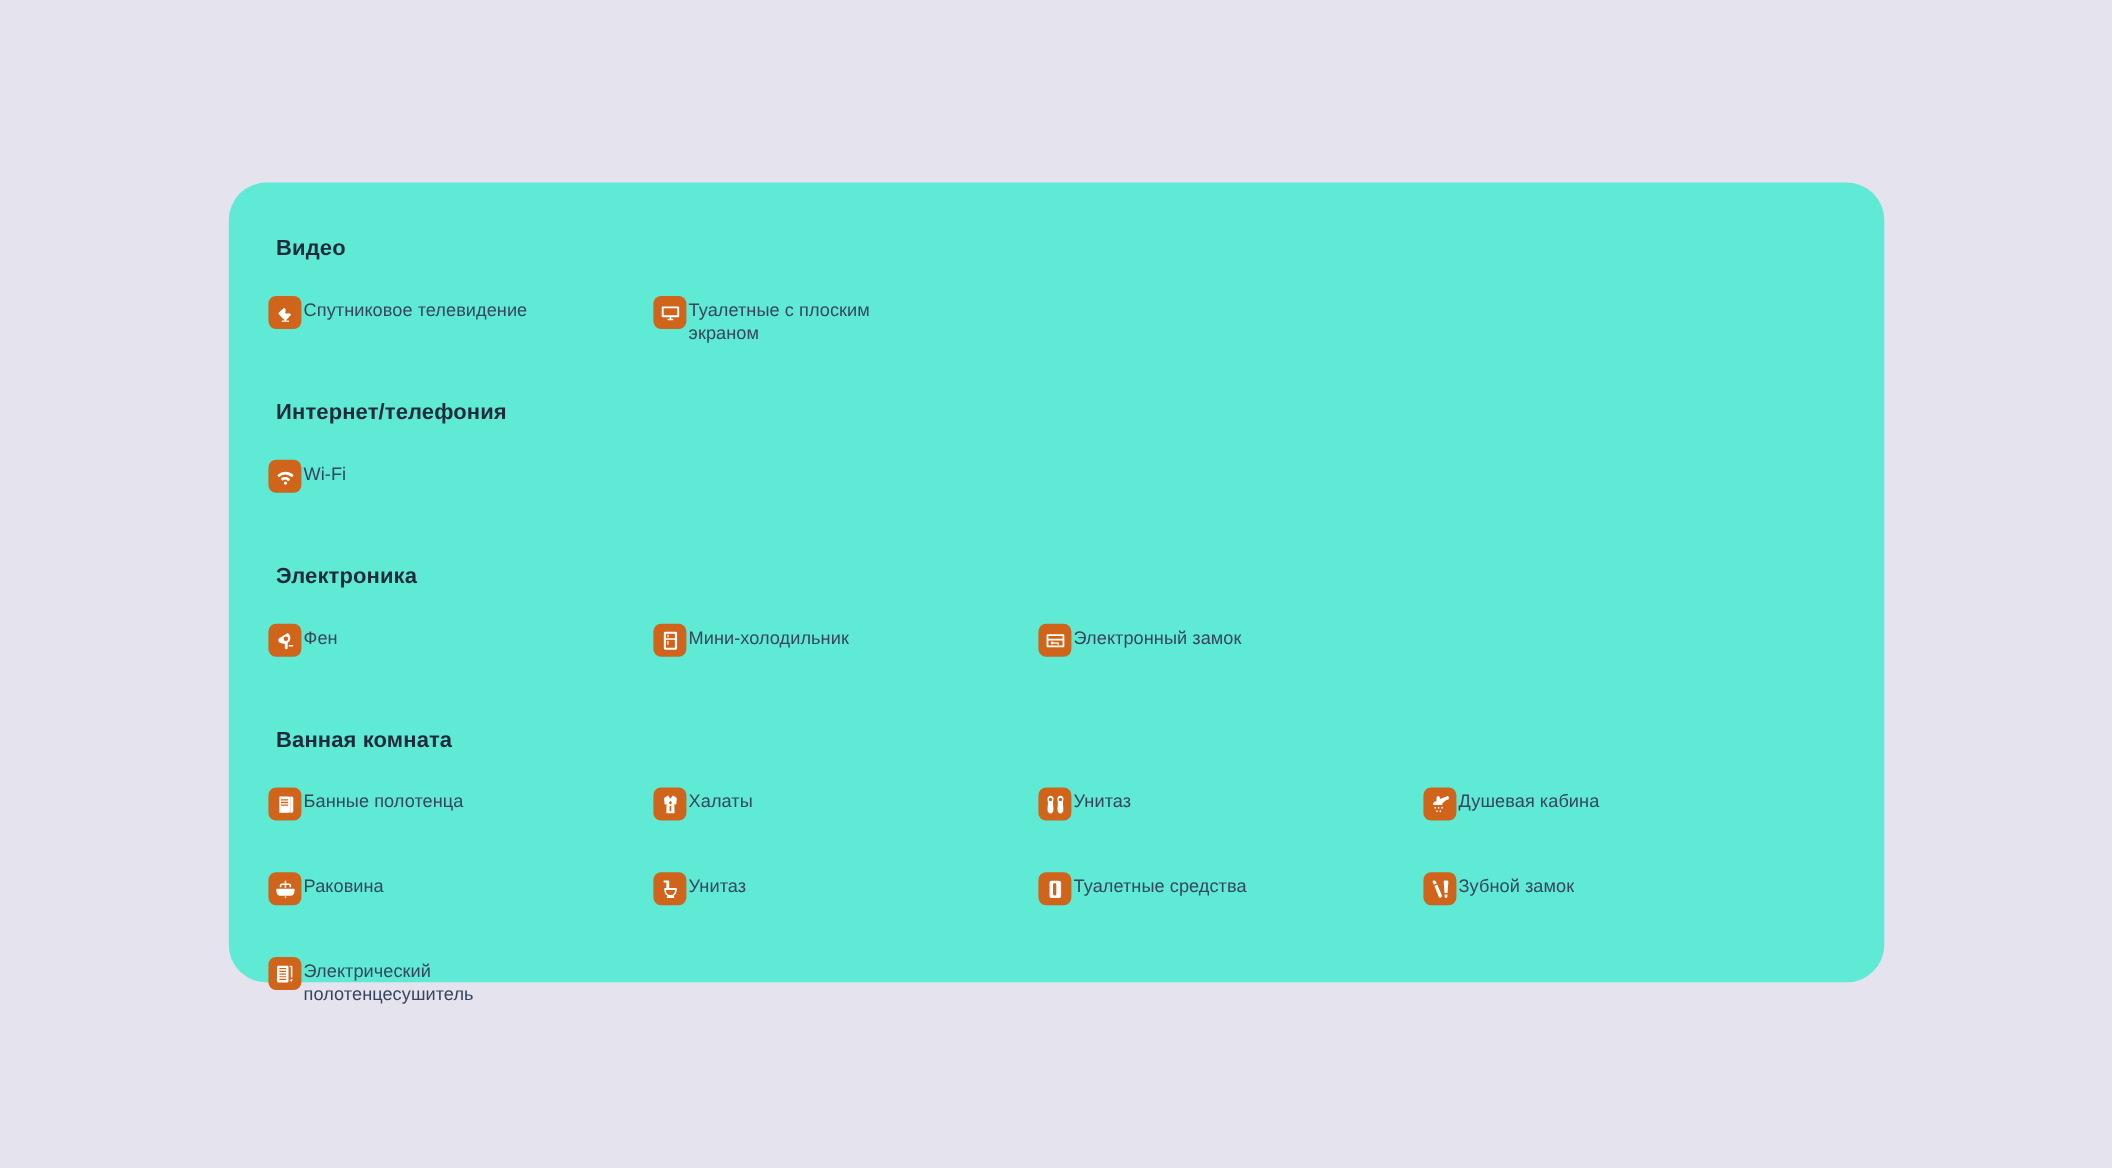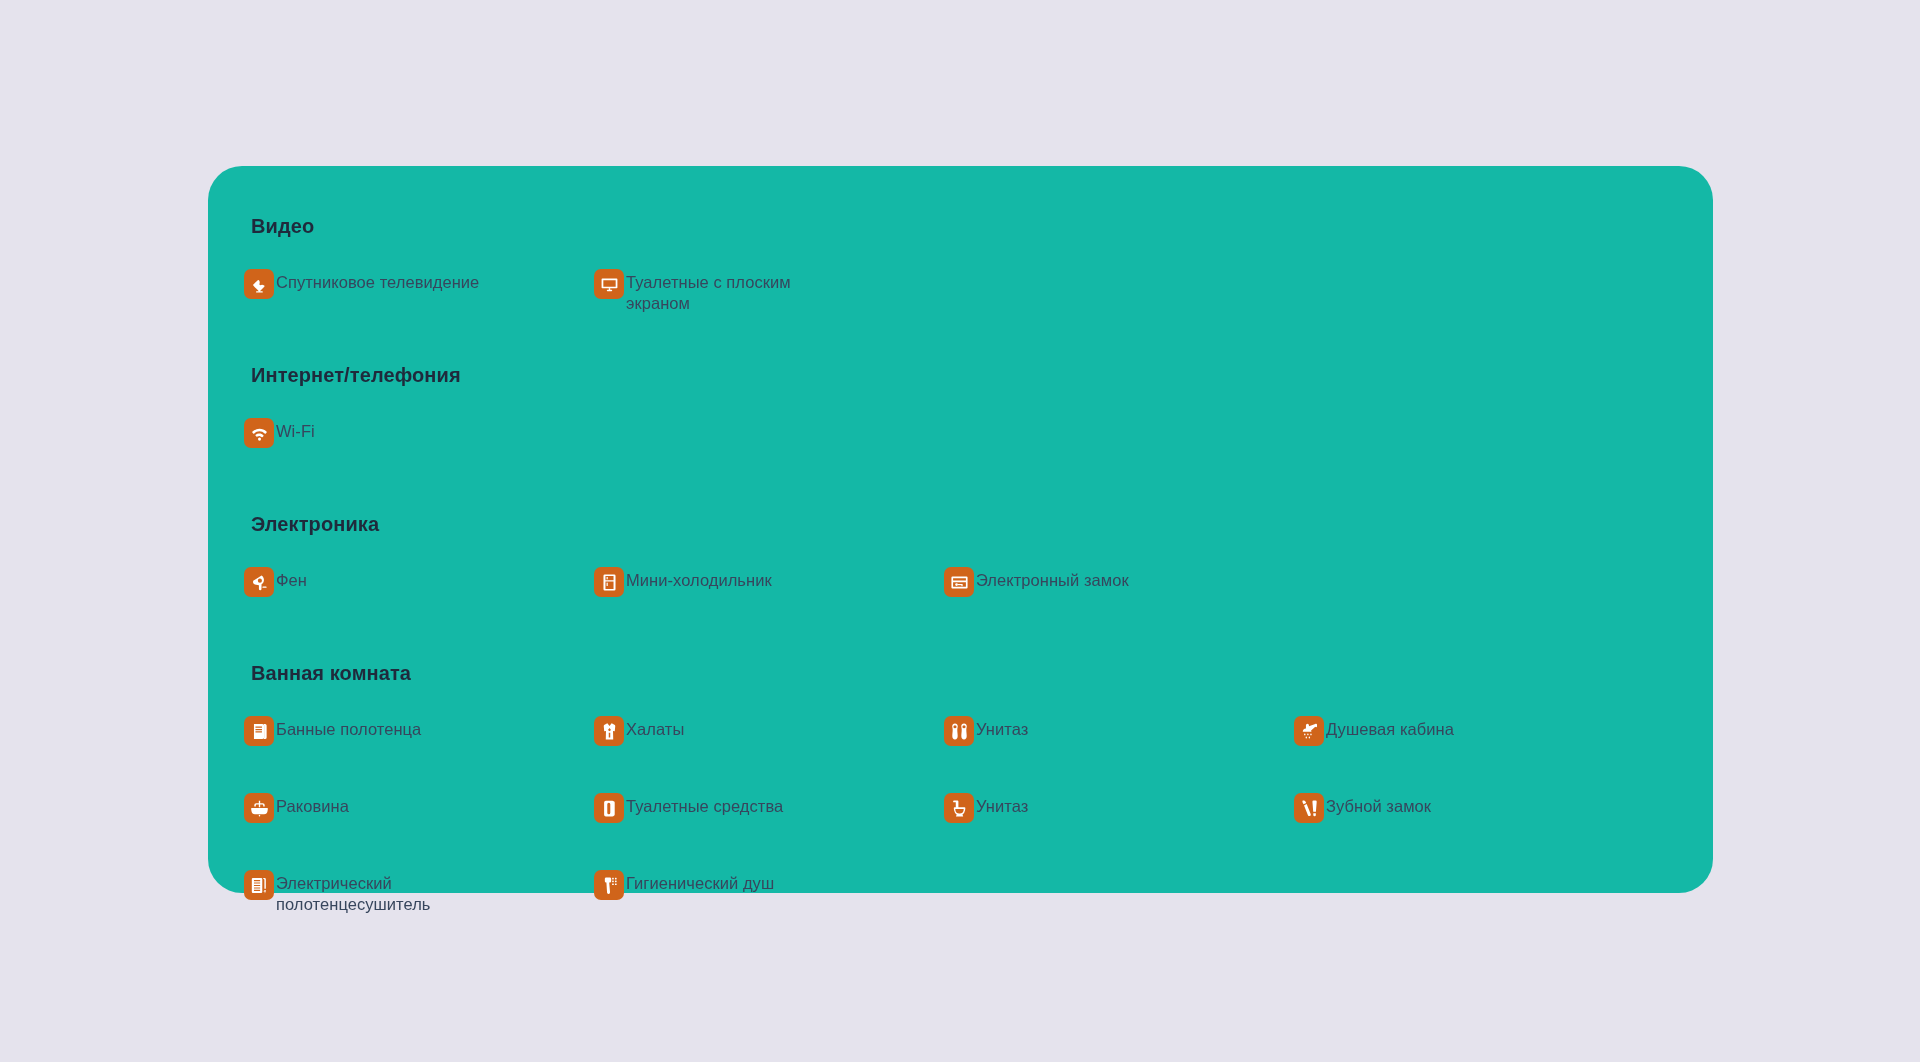--- a/index.html
+++ b/index.html
@@ -21,21 +21,21 @@
     width: 1920px;
     height: 1062px;
   }
 
   .card {
     position: absolute;
     left: 208px;
     top: 166px;
     width: 1505px;
     height: 727px;
-    background: #14b8a6;
+    background: #5eead4;
     border-radius: 34px;
     padding: 48px 0 0 0;
   }
 
   .card-inner {
     padding-left: 36px;
     padding-right: 36px;
   }
 
   .section {
@@ -264,34 +264,34 @@
                 <path d="M2.3 11.4h19.4a.9.9 0 0 1 .9 1.05l-.5 3.1a4.4 4.4 0 0 1-4.35 3.7H6.25a4.4 4.4 0 0 1-4.35-3.7l-.5-3.1a.9.9 0 0 1 .9-1.05z"></path>
                 <rect x="11.1" y="19.9" width="1.8" height="2.2" rx="0.9"></rect>
               </svg>
             </span>
             <span class="item-label">Раковина</span>
           </div>
 
           <div class="item">
             <span class="item-icon">
               <svg viewBox="0 0 24 24" aria-hidden="true">
+                <path d="M5.1 1.8h4.3a1.2 1.2 0 0 1 1.2 1.2v7.4h7.6a1.2 1.2 0 0 1 1.2 1.35l-.35 2.6a7.2 7.2 0 0 1-3.25 5.1l.85 2.55h-9.1l.85-2.55a7.2 7.2 0 0 1-3.25-5.1l-.35-2.6a1.2 1.2 0 0 1 1.2-1.35h1.3V4.2H5.1a1.2 1.2 0 0 1 0-2.4zm1.55 10.9.2 1.5a4.9 4.9 0 0 0 4.85 4.2h.6a4.9 4.9 0 0 0 4.85-4.2l.2-1.5H6.65z"></path>
+              </svg>
+            </span>
+            <span class="item-label">Унитаз</span>
+          </div>
+
+          <div class="item">
+            <span class="item-icon">
+              <svg viewBox="0 0 24 24" aria-hidden="true">
                 <path d="M7.4 2.2h8.3a2.2 2.2 0 0 1 2.2 2.2v15.4a2.2 2.2 0 0 1-2.2 2.2H7.4a2.2 2.2 0 0 1-2.2-2.2V4.4a2.2 2.2 0 0 1 2.2-2.2zm3.7 2.6a1.9 1.9 0 0 0-1.9 1.9v10.6a1.9 1.9 0 0 0 3.8 0V6.7a1.9 1.9 0 0 0-1.9-1.9z"></path>
                 <path d="M16.9 2.4a2.2 2.2 0 0 1 1.6 2.1v15.1a2.2 2.2 0 0 1-1.6 2.1c.4-.5.65-1.2.65-1.95V4.35c0-.75-.25-1.45-.65-1.95z"></path>
               </svg>
             </span>
             <span class="item-label">Туалетные средства</span>
-          </div>
-
-          <div class="item">
-            <span class="item-icon">
-              <svg viewBox="0 0 24 24" aria-hidden="true">
-                <path d="M5.1 1.8h4.3a1.2 1.2 0 0 1 1.2 1.2v7.4h7.6a1.2 1.2 0 0 1 1.2 1.35l-.35 2.6a7.2 7.2 0 0 1-3.25 5.1l.85 2.55h-9.1l.85-2.55a7.2 7.2 0 0 1-3.25-5.1l-.35-2.6a1.2 1.2 0 0 1 1.2-1.35h1.3V4.2H5.1a1.2 1.2 0 0 1 0-2.4zm1.55 10.9.2 1.5a4.9 4.9 0 0 0 4.85 4.2h.6a4.9 4.9 0 0 0 4.85-4.2l.2-1.5H6.65z"></path>
-              </svg>
-            </span>
-            <span class="item-label">Унитаз</span>
           </div>
 
           <div class="item">
             <span class="item-icon">
               <svg viewBox="0 0 24 24" aria-hidden="true">
                 <path d="M3.4 1.9c1.4-.45 2.9.1 3.55 1.4l.85 1.7-3.3 1.7-.85-1.7A2.7 2.7 0 0 1 3.4 1.9zm1.7 6.2 3.3-1.7 5.1 12.4a1.9 1.9 0 0 1-3.45 1.6L5.1 8.1z"></path>
                 <path d="M17.2 1.8h2.4a1.5 1.5 0 0 1 1.5 1.65l-1 12.8h-3.4l-1-12.8a1.5 1.5 0 0 1 1.5-1.65zm-0.4 16.2h3.2v2.3a1.6 1.6 0 0 1-3.2 0v-2.3z"></path>
               </svg>
             </span>
             <span class="item-label">Зубной замок</span>
@@ -306,33 +306,19 @@
             <span class="item-icon">
               <svg viewBox="0 0 24 24" aria-hidden="true">
                 <path d="M3.7 2.4h10.4a1.4 1.4 0 0 1 1.4 1.4v16.4a1.4 1.4 0 0 1-1.4 1.4H3.7a1.4 1.4 0 0 1-1.4-1.4V3.8a1.4 1.4 0 0 1 1.4-1.4zm1.3 2.7v1.4h7.8V5.1H5zm0 3.1v1.4h7.8V8.2H5zm0 3.1v1.4h7.8v-1.4H5zm0 3.1v1.4h7.8v-1.4H5zm0 3.1v1.4h7.8v-1.4H5z"></path>
                 <path d="M16.8 2.4h1.6a1.6 1.6 0 0 1 1.6 1.6v12.1h-1.8V4.6a.85.85 0 0 0-.85-.85h-.55V2.4z"></path>
                 <path d="M18.1 17.9h2.2l-1.5 4.1-.3-2.4-1.5.4 1.1-2.1z"></path>
               </svg>
             </span>
             <span class="item-label">Электрический полотенцесушитель</span>
           </div>
 
-          <div class="item">
-            <span class="item-icon">
-              <svg viewBox="0 0 24 24" aria-hidden="true">
-                <path d="M8.6 1.9h3.9a1.6 1.6 0 0 1 1.6 1.6v3.1a1.6 1.6 0 0 1-1.6 1.6h-.9l1.1 12.4a1.9 1.9 0 0 1-3.8.2L8.1 8.2H7.7a1.6 1.6 0 0 1-1.6-1.6V3.5a1.6 1.6 0 0 1 1.6-1.6h.9z"></path>
-                <rect x="15.3" y="2.2" width="2.1" height="2.1" rx="0.5"></rect>
-                <rect x="18.9" y="2.2" width="2.1" height="2.1" rx="0.5"></rect>
-                <rect x="15.3" y="5.8" width="2.1" height="2.1" rx="0.5"></rect>
-                <rect x="18.9" y="5.8" width="2.1" height="2.1" rx="0.5"></rect>
-                <rect x="15.3" y="9.4" width="2.1" height="2.1" rx="0.5"></rect>
-                <rect x="18.9" y="9.4" width="2.1" height="2.1" rx="0.5"></rect>
-              </svg>
-            </span>
-            <span class="item-label">Гигиенический душ</span>
-          </div>
 
         </div>
       </div>
 
     </div>
   </div>
 </div>
 
 </body></html>

